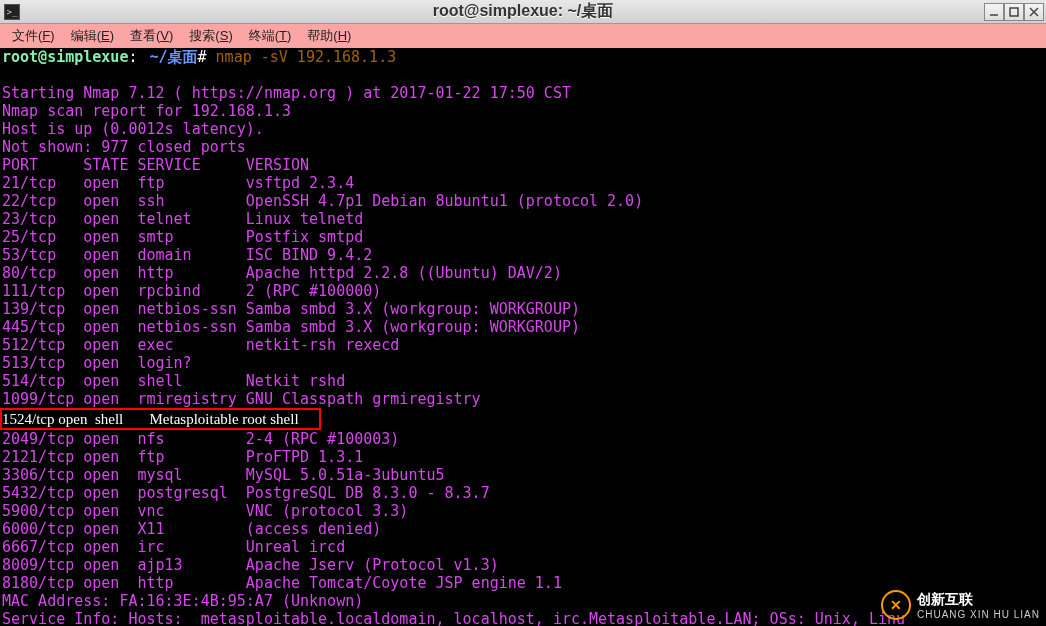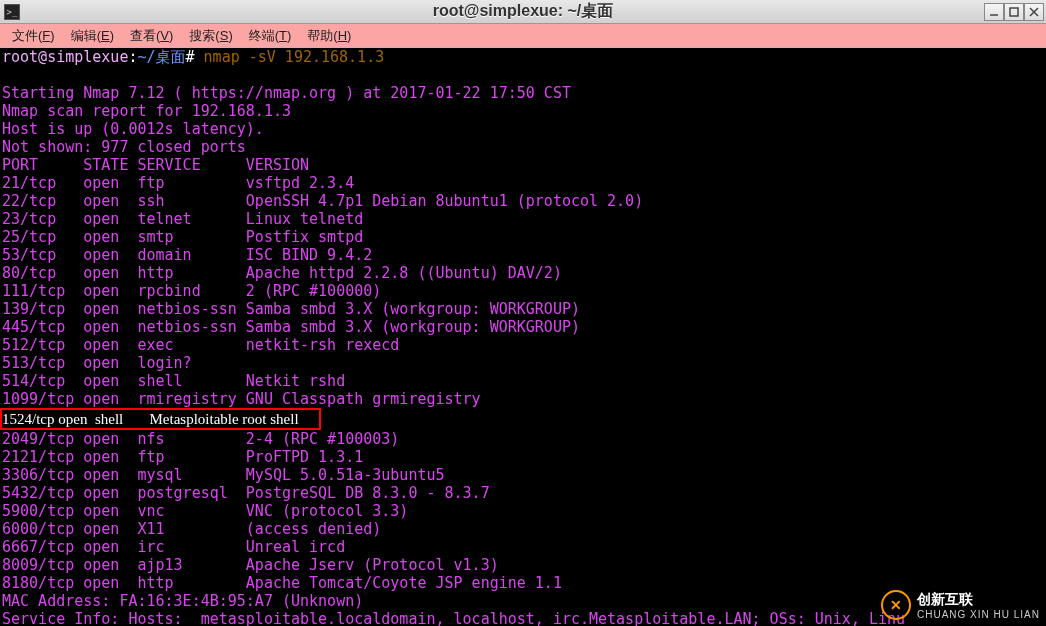--- a/index.html
+++ b/index.html
@@ -10,23 +10,23 @@
   .titlebar-title { position: absolute; left: 50%; transform: translateX(-50%); font-family: sans-serif; font-size: 16px; font-weight: bold; color: #333; text-shadow: 0 1px 0 #fff; }
   .window-controls { position: absolute; right: 2px; display: flex; gap: 0; }
   .win-btn { width: 20px; height: 18px; border: 1px solid #888; background: linear-gradient(#f5f5f5,#ddd); display: flex; align-items: center; justify-content: center; font-size: 10px; cursor: pointer; color:#444;}
   .win-btn svg { width:10px; height:10px; stroke:#444; stroke-width:1.5; fill:none;}
   
   .menubar { height: 24px; background: #fca5a5; border-bottom: 1px solid #bbb; display: flex; align-items: center; padding: 0 4px; font-family: sans-serif; font-size: 13px; color: #222; }
   .menu-item { padding: 2px 8px; cursor: pointer; }
   .menu-item .accel { text-decoration: underline; }
   
   .terminal { background: #000; color: #fff; font-size: 15px; line-height: 18px; padding: 0 2px; white-space: pre; height: calc(626px - 48px); overflow: hidden; letter-spacing: 0; }
-  .prompt-user { color: #f0abfc; font-weight: normal; }
+  .prompt-user { color: #86efac; font-weight: bold; }
   .prompt-colon { color: #fff; }
-  .prompt-path { color: #6699ff; font-weight: normal; }
+  .prompt-path { color: #6699ff; font-weight: bold; margin-left: 12px; }
   .prompt-hash { color: #fff; }
   .cmd { color: #a16207; }
   .out { color: #d946ef; }
   .highlighted-row { display:inline-block; border: 2px solid #ff0000; line-height: 18px; padding: 0 2px 0 0; margin-left:-2px;font-family:Liberation Serif, serif; }
   
   .watermark { position: absolute; right: 6px; bottom: 6px; display:flex; align-items:center; gap:6px; font-family: sans-serif; color:#fff; font-size:14px; font-weight:bold; pointer-events:none; }
   .watermark .logo { width:30px; height:30px; border:2px solid #f90; border-radius:50%; display:flex; align-items:center; justify-content:center; color:#f90; font-weight:bold; font-size:14px;}
   .watermark .sub{ font-size:10px; letter-spacing:1px; color:#ccc; display:block; font-weight:normal;}
 </style>
 </head>

